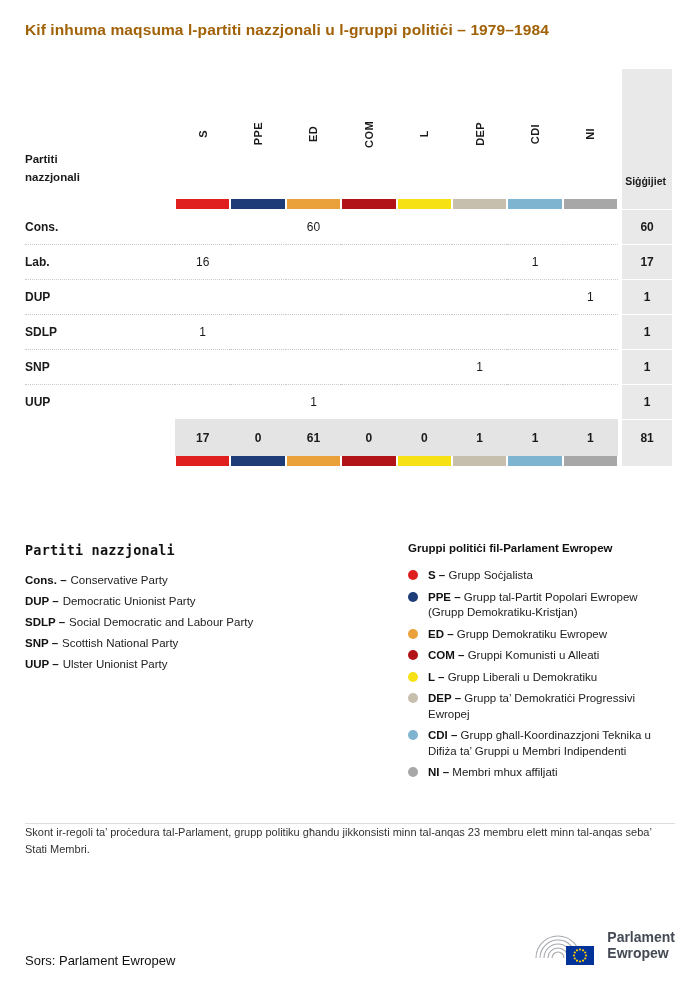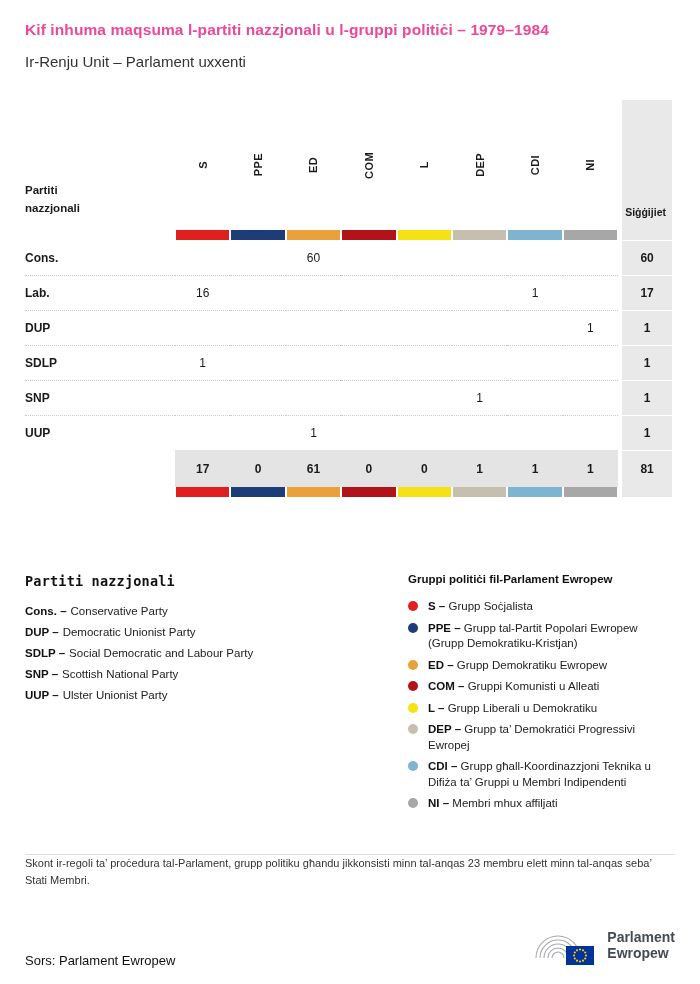--- a/index.html
+++ b/index.html
@@ -1,19 +1,19 @@
 <!DOCTYPE html>
 <html><head>
 <meta charset="utf-8">
 <style>
   *{margin:0;padding:0;box-sizing:border-box}
   html,body{background:#fff}
   .page{position:relative;width:700px;height:984px;margin:0 auto;background:#fff;
         color:#1a1a1a;font-family:"Liberation Sans",sans-serif;padding:21px 25px 0;overflow:hidden}
-  .title{font-size:15.5px;font-weight:700;color:#ec4899;letter-spacing:.1px}
+  .title{font-size:15.5px;font-weight:700;color:#a16207;letter-spacing:.1px}
   .subtitle{margin-top:14px;font-size:15px;font-weight:400;color:#333}
 
   
   .tbl{margin-top:30px;display:grid;
        grid-template-columns:150px repeat(8,55.4px) 4px 50px;
        grid-template-rows:130px 10px repeat(6,35px) 37px 10px}
   .c{display:flex;align-items:center;justify-content:center;font-size:12px;color:#1a1a1a}
   .lab{justify-content:flex-start;font-weight:700}
   .hlabel{align-items:flex-end;justify-content:flex-start}
   .hlabel-inner{width:57px;padding-bottom:12px;font-weight:700;font-size:11.5px;line-height:1.55;
@@ -52,21 +52,20 @@
   .source .b{font-weight:400}
   .logo{display:flex;align-items:center;gap:11px}
   .logo-text{font-size:14px;font-weight:700;color:#434a54;line-height:1.15}
 </style>
 </head>
 <body>
 
 <div class="page">
 
   <h1 class="title">Kif inhuma maqsuma l-partiti nazzjonali u l-gruppi politiċi – 1979–1984</h1>
-  <h2 class="subtitle">Ir-Renju Unit – Parlament uxxenti</h2>
 
   <div class="tbl">
 
     <div class="c hlabel">
         <span class="hlabel-inner">Partiti nazzjonali</span>
       </div>
     <div class="c">
         <span class="rot">S</span>
       </div>
     <div class="c">

